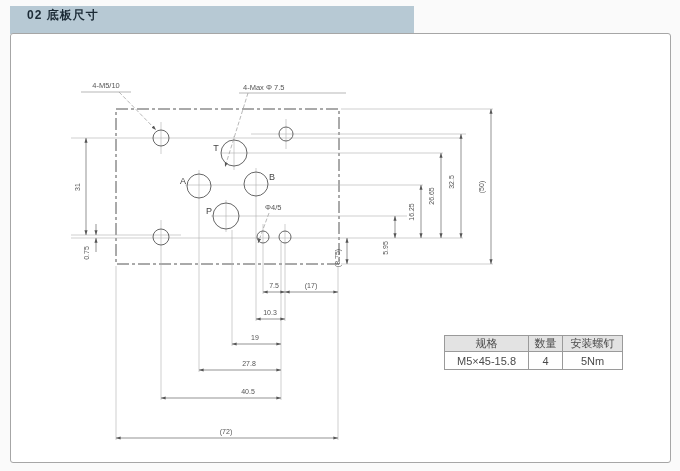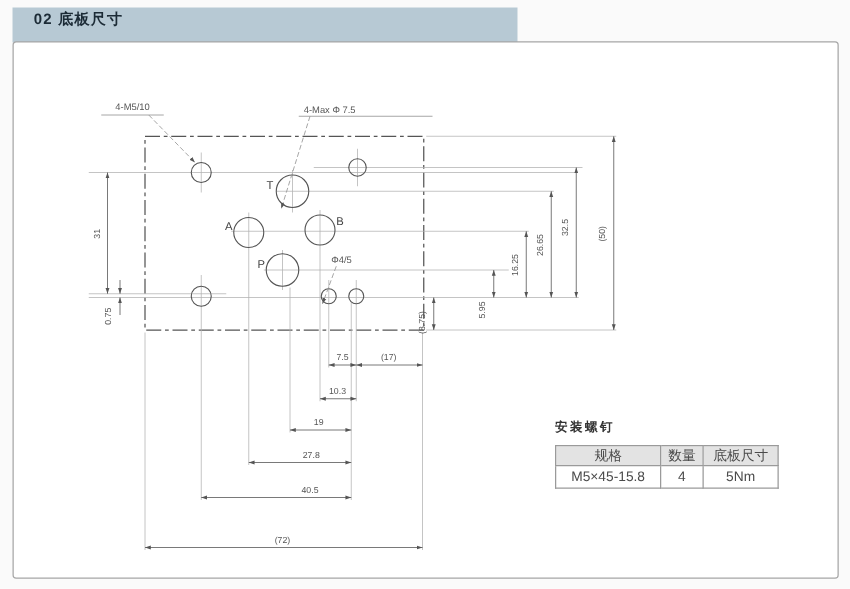--- a/index.html
+++ b/index.html
@@ -134,32 +134,31 @@
     <text class="dimtext" x="263" y="254" text-anchor="middle">7.5</text>
     <text class="dimtext" x="300" y="254" text-anchor="middle">(17)</text>
     <text class="dimtext" x="259" y="281" text-anchor="middle">10.3</text>
     <text class="dimtext" x="244" y="306" text-anchor="middle">19</text>
     <text class="dimtext" x="238" y="332" text-anchor="middle">27.8</text>
     <text class="dimtext" x="237" y="360" text-anchor="middle">40.5</text>
     <text class="dimtext" x="215" y="400" text-anchor="middle">(72)</text>
   </svg>
 
   <div class="screws">
-    <div class="tbl-title">安装螺钉</div>
     <table>
       <colgroup>
           <col style="width:84px">
           <col style="width:34px">
           <col style="width:60px">
         </colgroup>
       <tbody>
           <tr>
         <th>规格</th>
         <th>数量</th>
-        <th>底板尺寸</th>
+        <th>安装螺钉</th>
       </tr>
       <tr>
         <td>M5×45-15.8</td>
         <td>4</td>
         <td>5Nm</td>
       </tr>
     </tbody>
       </table>
   </div>
 

